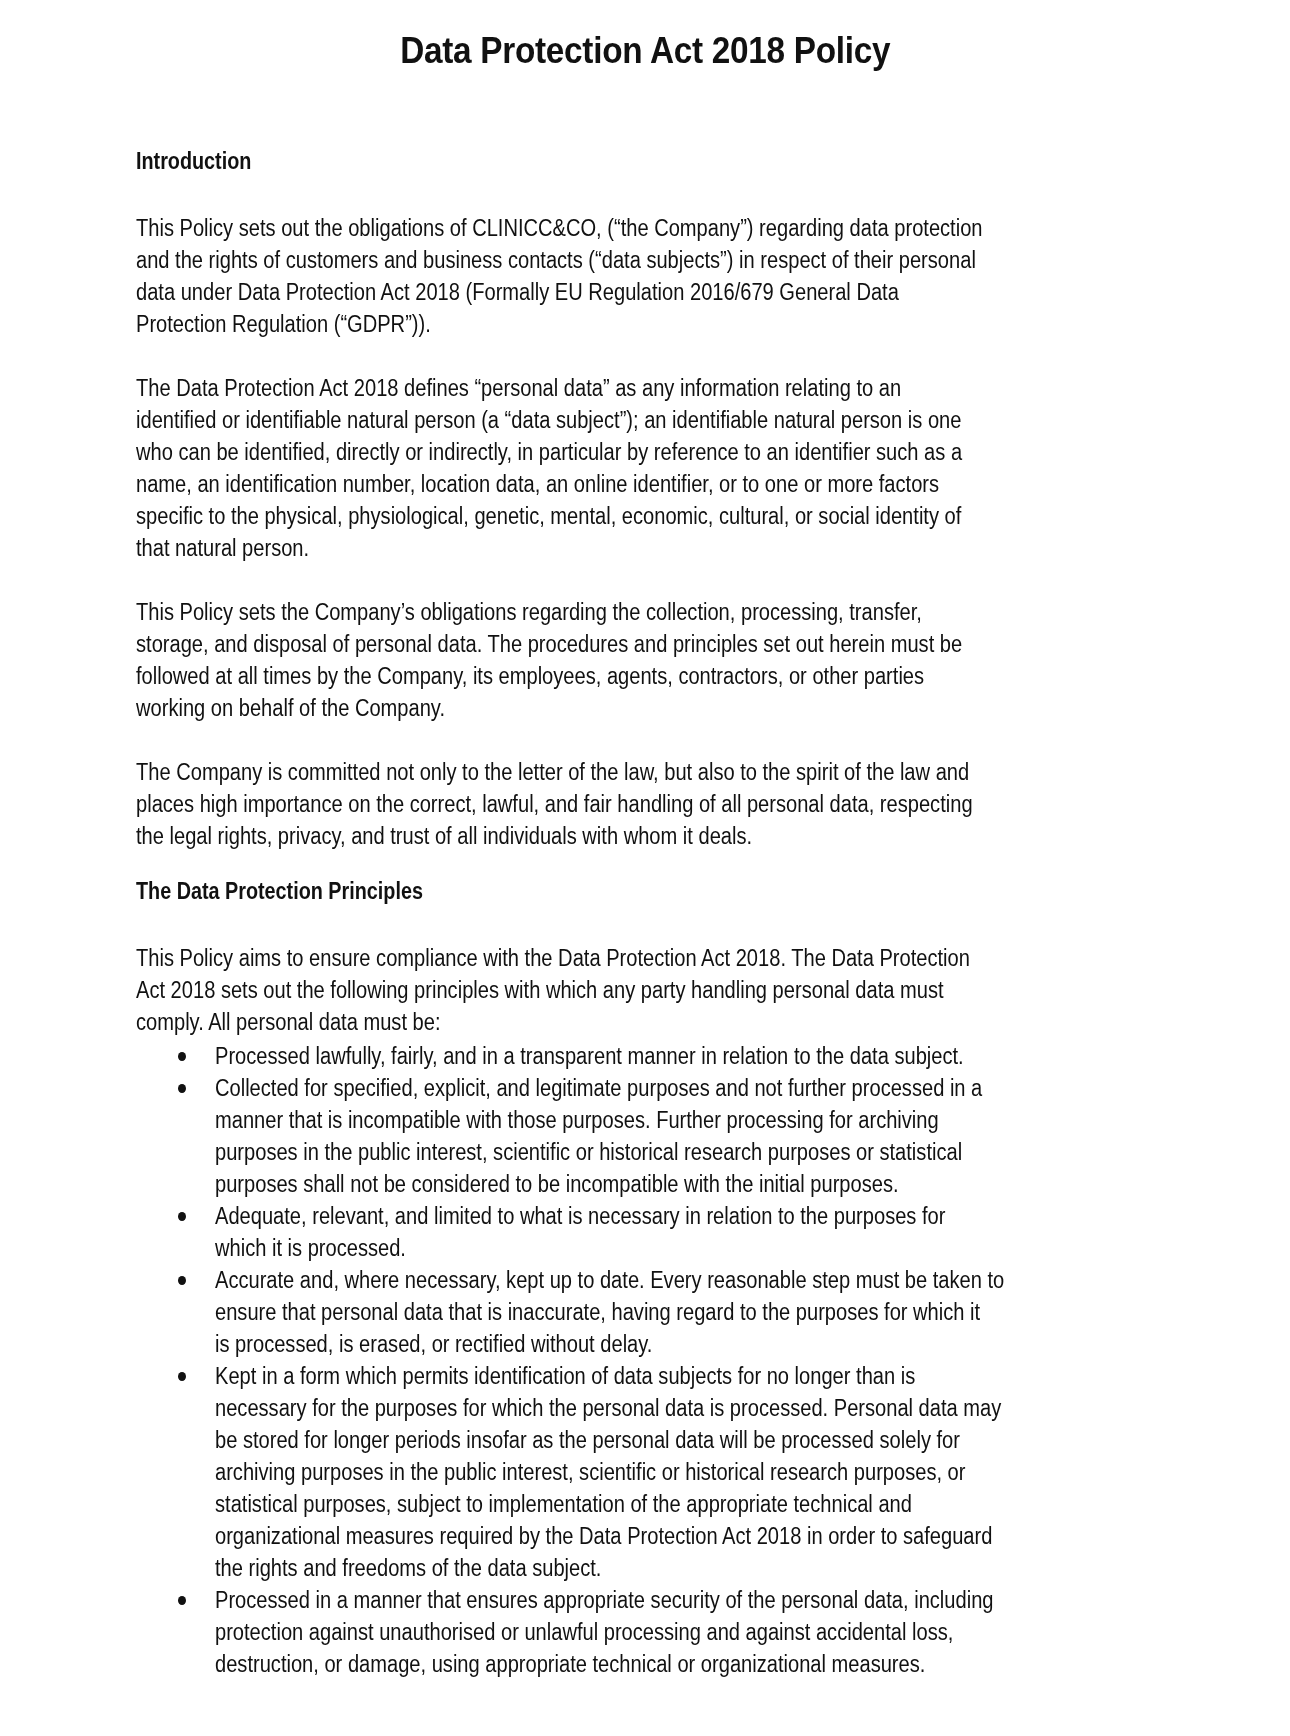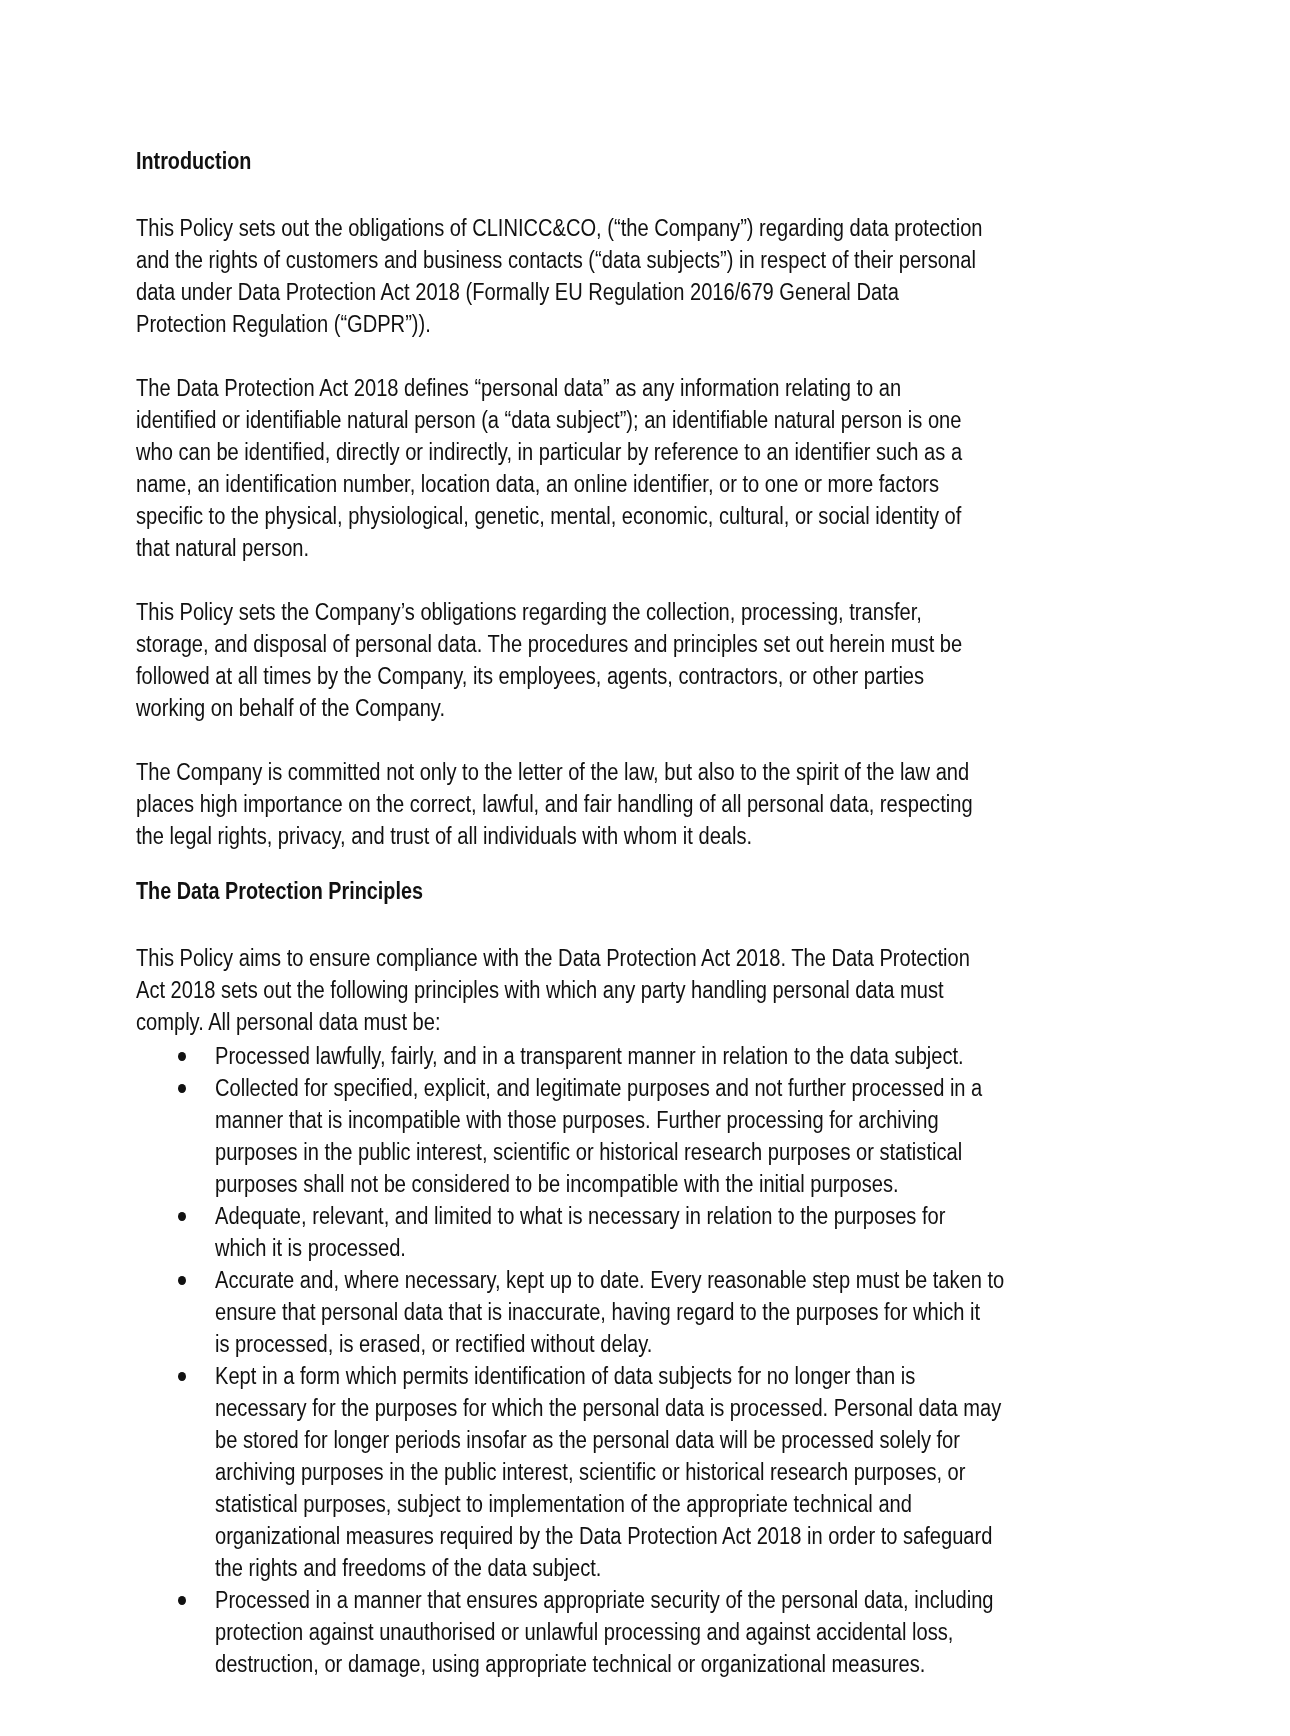--- a/index.html
+++ b/index.html
@@ -77,20 +77,23 @@
       height: 9px;
       border-radius: 50%;
       background: #111111;
     }
   </style>
 </head>
 <body>
 
 <div class="page">
 
+  <h1 class="title" style="margin:0;">
+    <span>Data Protection Act 2018 Policy</span>
+  </h1>
 
   <div class="heading" style="top:148px;">Introduction</div>
 
   <div class="para" style="top:212px;">
     <span class="line">This Policy sets out the obligations of CLINICC&amp;CO, (“the Company”) regarding data protection</span>
     <span class="line">and the rights of customers and business contacts (“data subjects”) in respect of their personal</span>
     <span class="line">data under Data Protection Act 2018 (Formally EU Regulation 2016/679 General Data</span>
     <span class="line">Protection Regulation (“GDPR”)).</span>
   </div>
 

